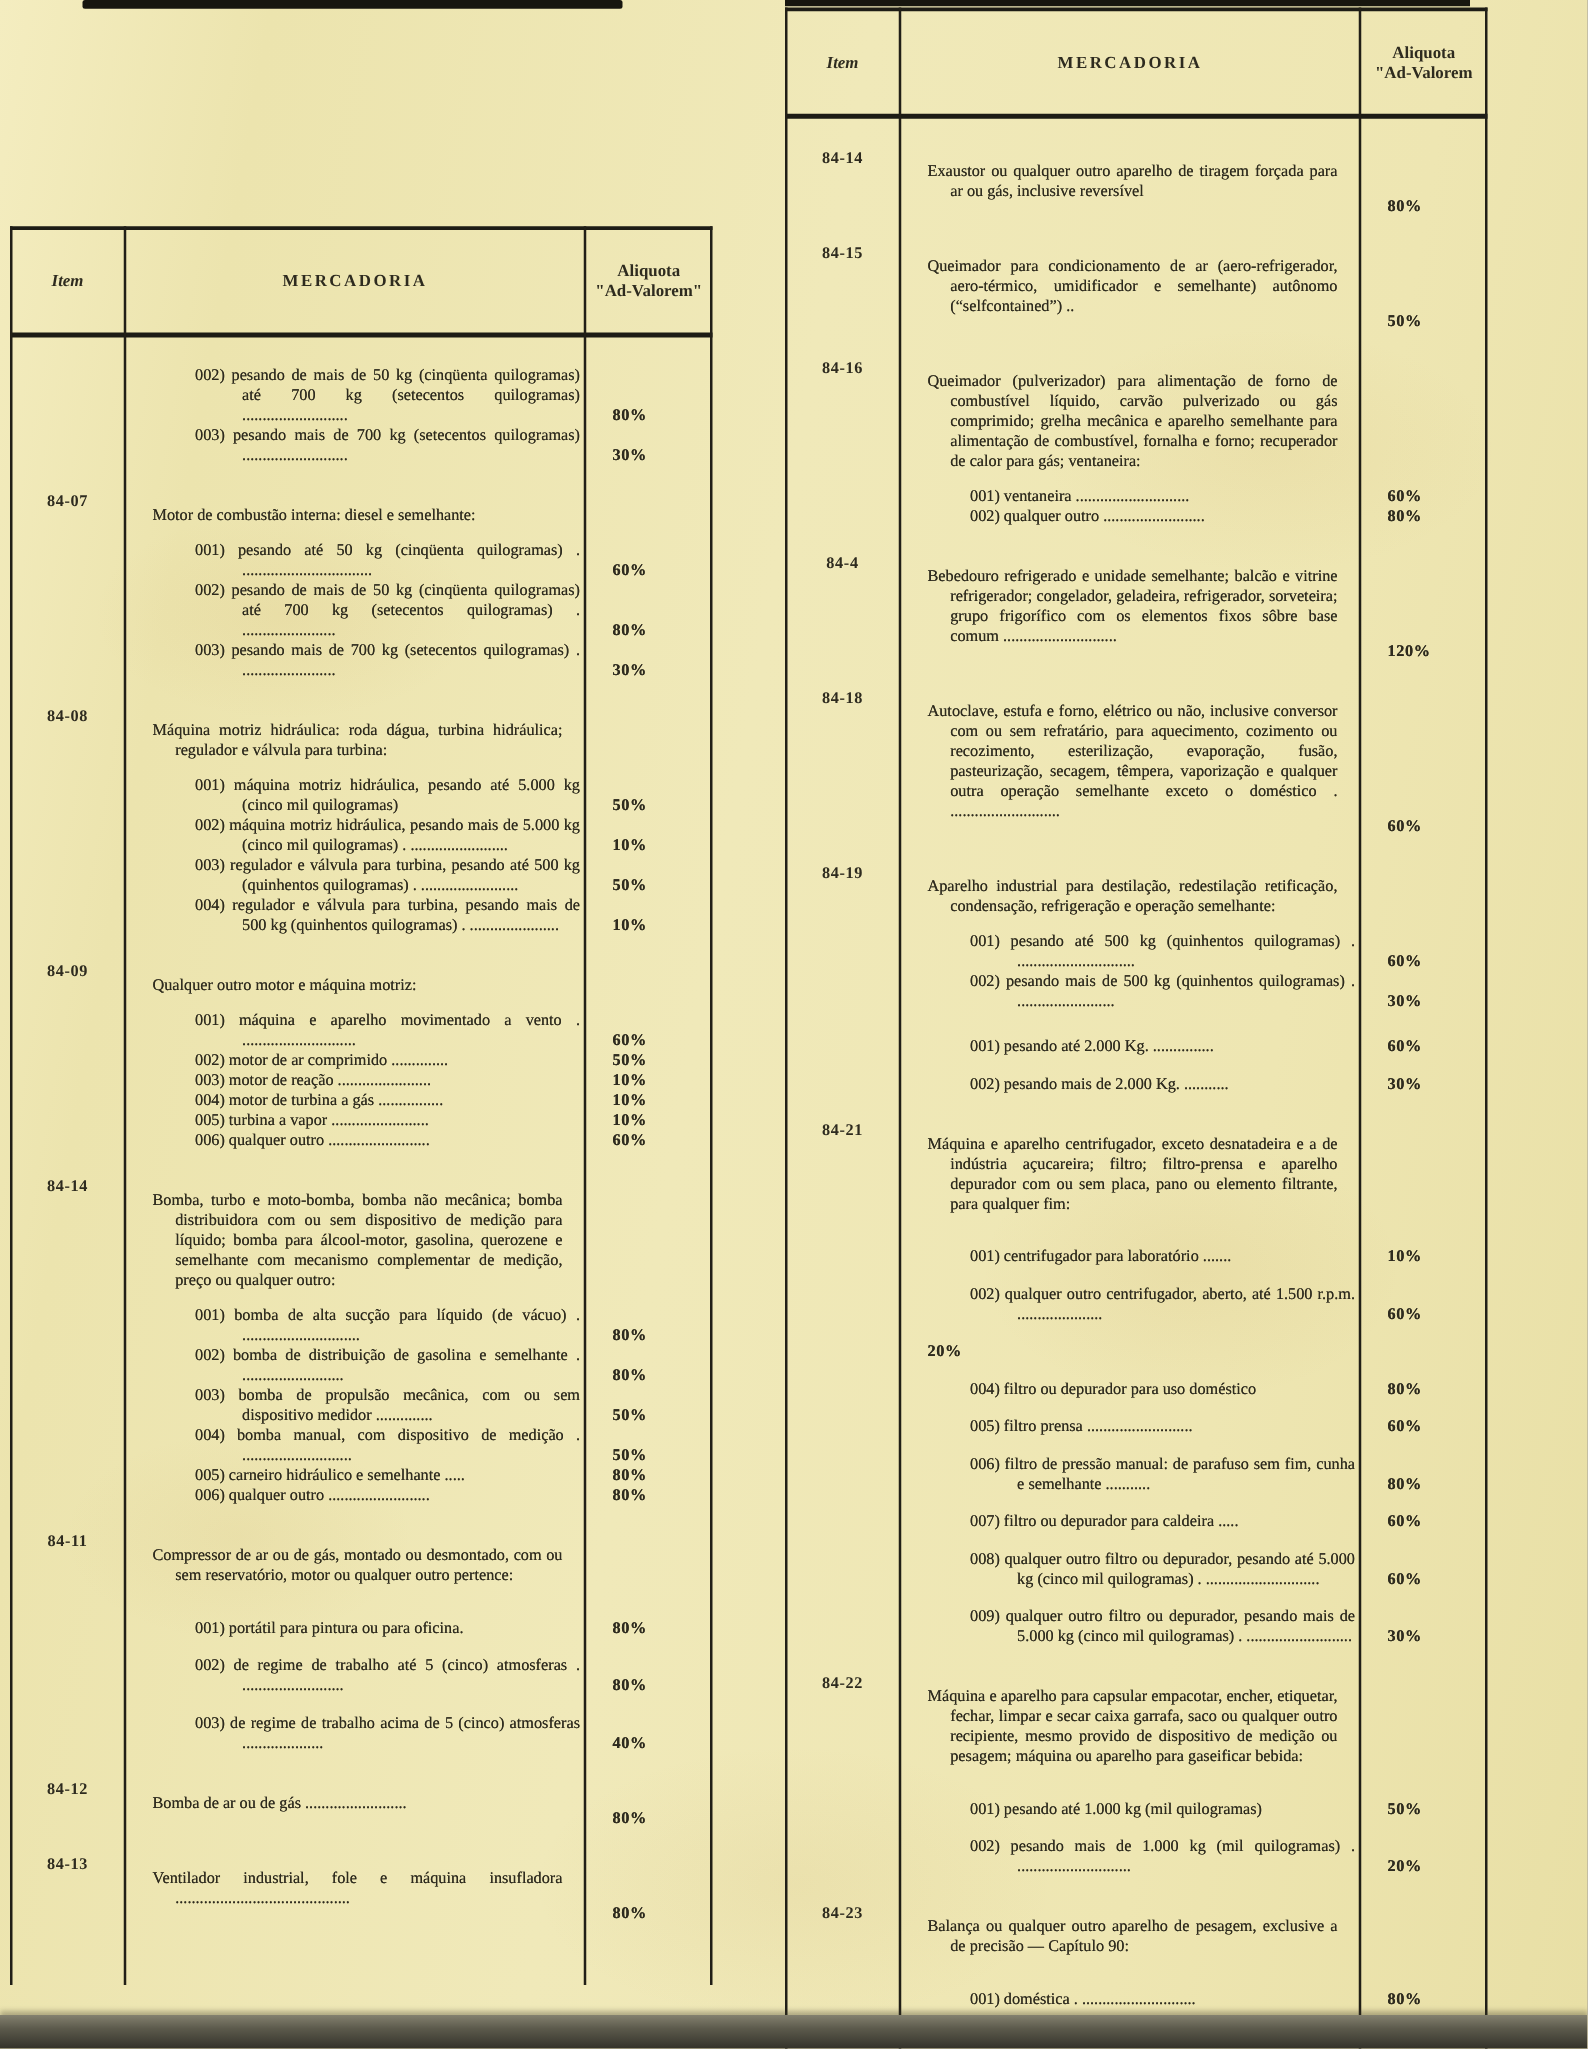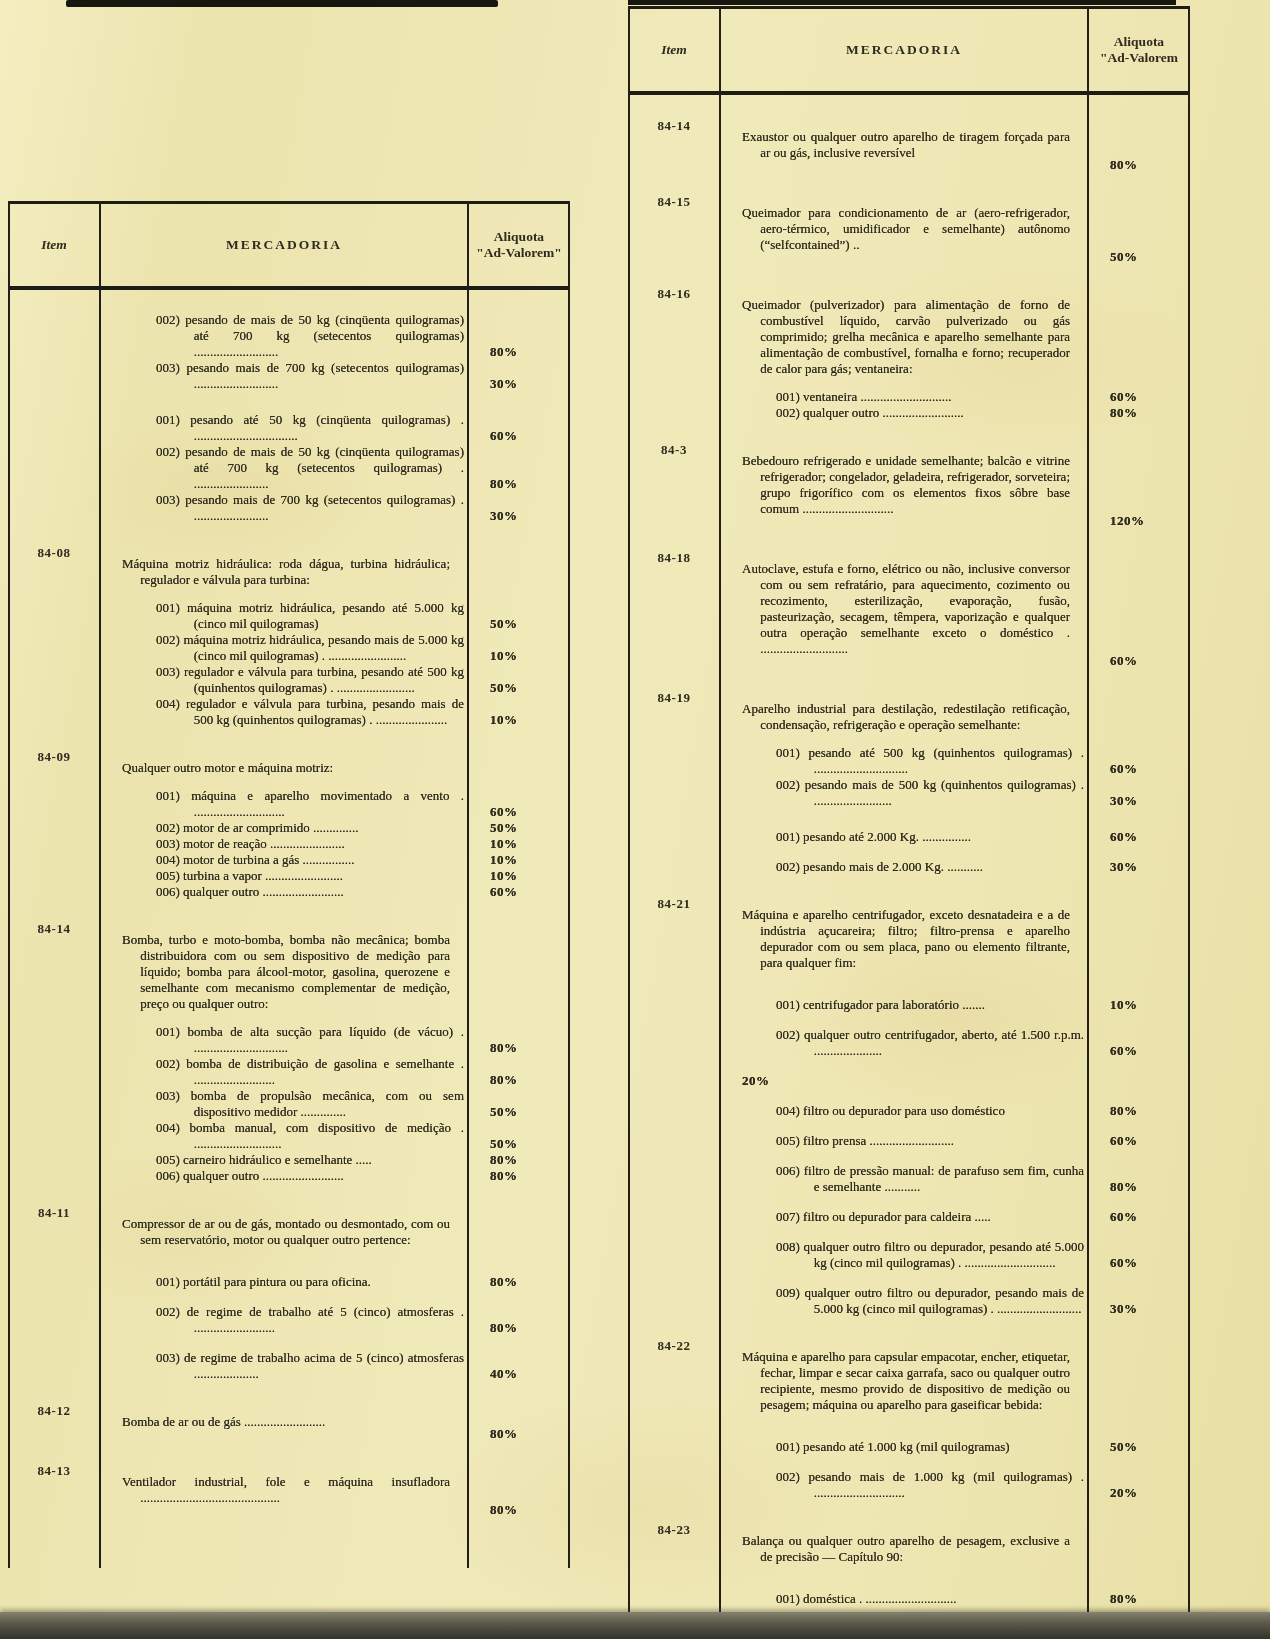--- a/index.html
+++ b/index.html
@@ -96,20 +96,25 @@
               <p class="sub-text">002) pesando de mais de 50 kg (cinqüenta quilogramas) até 700 kg (setecentos quilogramas) ..........................</p>
               <div class="rate-cell">80%</div>
             </div>
             <div class="row sub-row">
               <div class="item-cell"></div>
               <p class="sub-text">003) pesando mais de 700 kg (setecentos quilogramas) ..........................</p>
               <div class="rate-cell">30%</div>
             </div>
           </div>
           <div class="entry">
+            <div class="row head-row">
+              <div class="item-cell">84-07</div>
+              <p class="entry-text">Motor de combustão interna: diesel e semelhante:</p>
+              <div class="rate-cell"></div>
+            </div>
             <div class="row sub-row">
               <div class="item-cell"></div>
               <p class="sub-text">001) pesando até 50 kg (cinqüenta quilogramas) . ................................</p>
               <div class="rate-cell">60%</div>
             </div>
             <div class="row sub-row">
               <div class="item-cell"></div>
               <p class="sub-text">002) pesando de mais de 50 kg (cinqüenta quilogramas) até 700 kg (setecentos quilogramas) . .......................</p>
               <div class="rate-cell">80%</div>
             </div>
@@ -299,21 +304,21 @@
               <div class="rate-cell">60%</div>
             </div>
             <div class="row sub-row">
               <div class="item-cell"></div>
               <p class="sub-text">002) qualquer outro .........................</p>
               <div class="rate-cell">80%</div>
             </div>
           </div>
           <div class="entry">
             <div class="row head-row">
-              <div class="item-cell">84-3</div>
+              <div class="item-cell">84-4</div>
               <p class="entry-text">Bebedouro refrigerado e unidade semelhante; balcão e vitrine refrigerador; congelador, geladeira, refrigerador, sorveteira; grupo frigorífico com os elementos fixos sôbre base comum ............................</p>
               <div class="rate-cell">120%</div>
             </div>
           </div>
           <div class="entry">
             <div class="row head-row">
               <div class="item-cell">84-18</div>
               <p class="entry-text">Autoclave, estufa e forno, elétrico ou não, inclusive conversor com ou sem refratário, para aquecimento, cozimento ou recozimento, esterilização, evaporação, fusão, pasteurização, secagem, têmpera, vaporização e qualquer outra operação semelhante exceto o doméstico . ...........................</p>
               <div class="rate-cell">60%</div>
             </div>

